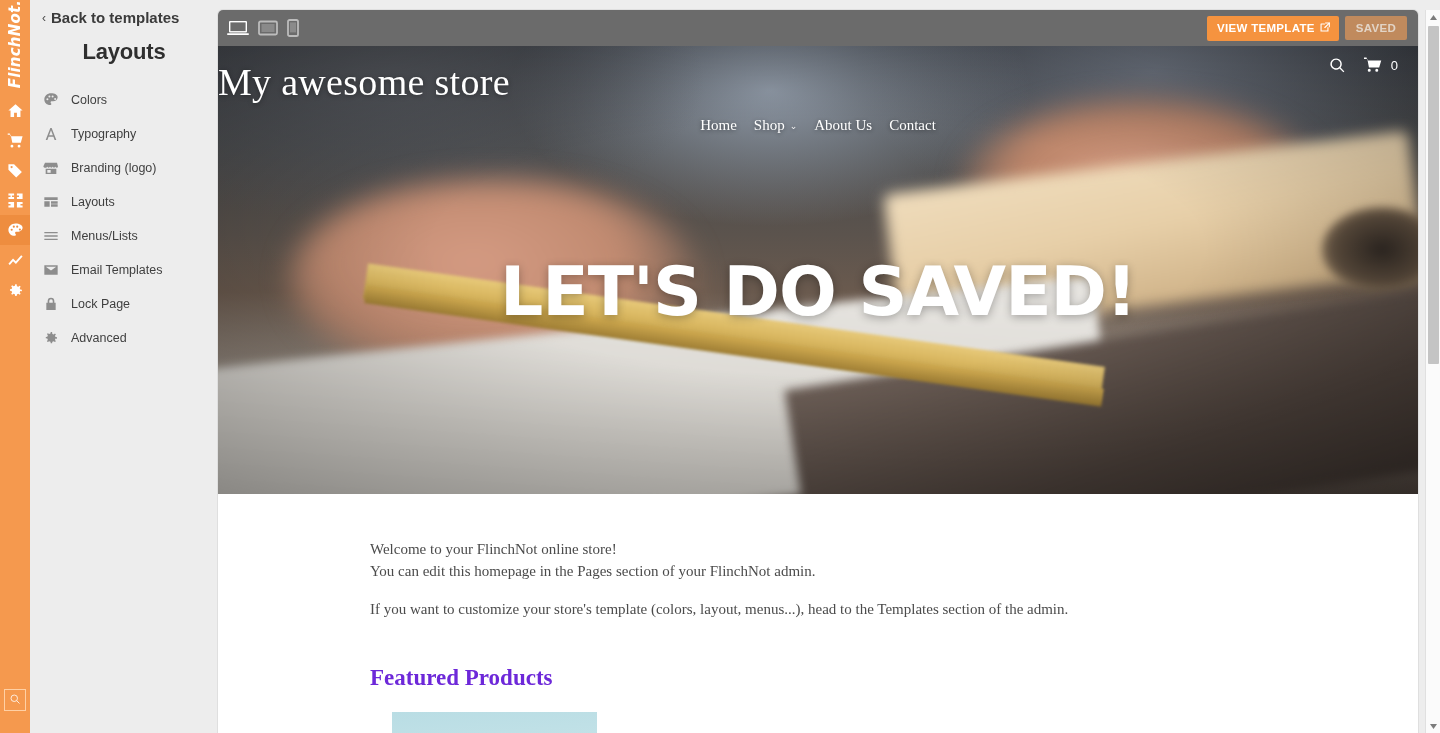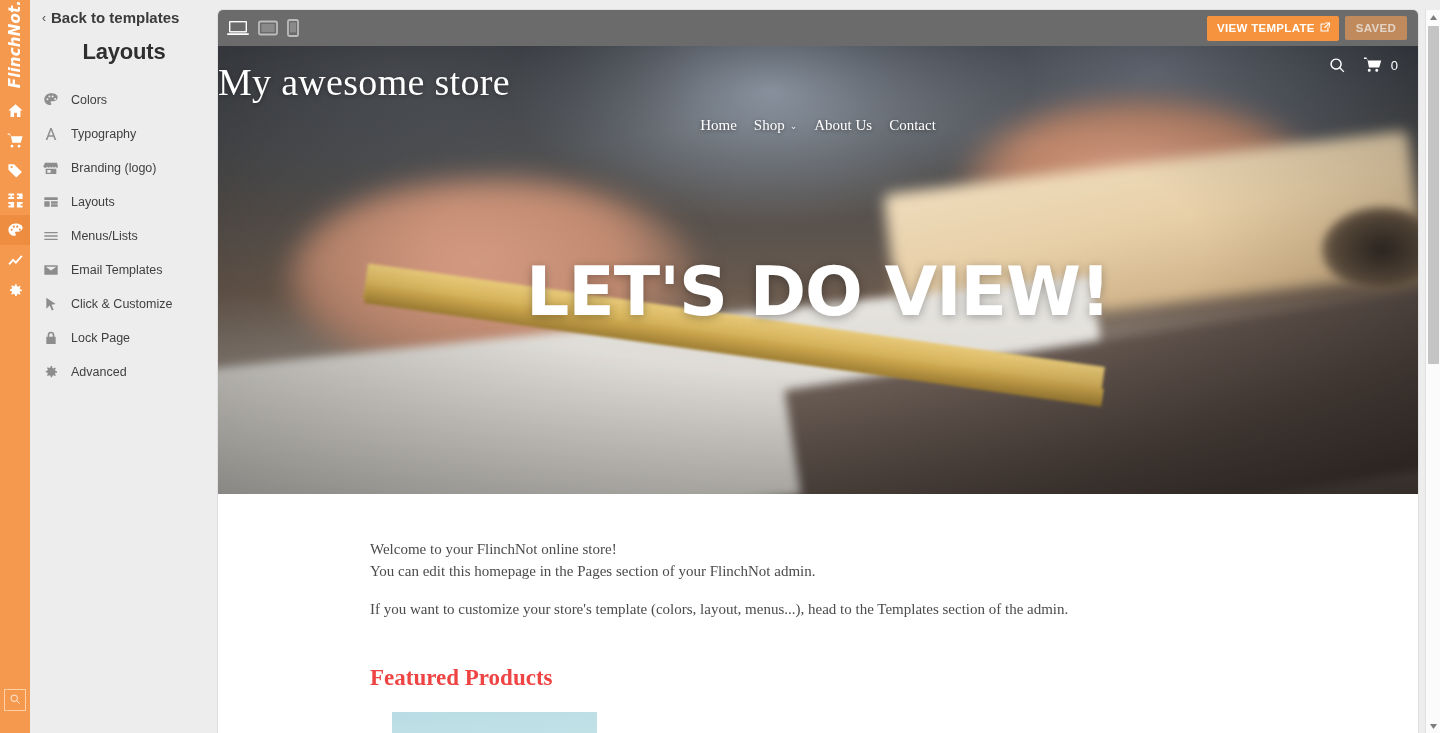--- a/index.html
+++ b/index.html
@@ -182,21 +182,21 @@
   }
 
   .site-body { padding: 45px 0 0 152px; background: #fff; }
   .body-p {
     font-family: "Liberation Serif", serif; font-size: 15px;
     color: #4b4b4b; line-height: 1.45;
   }
   .body-p.gap { margin-top: 16px; }
   .featured-title {
     font-family: "Liberation Serif", serif; font-weight: 700;
-    font-size: 23px; color: #ef4444; margin-top: 45px;
+    font-size: 23px; color: #6d28d9; margin-top: 45px;
   }
   .product-img {
     margin-top: 21px; margin-left: 22px; width: 205px; height: 130px;
     background: linear-gradient(175deg, #b9dde4 0%, #c5e3e8 40%, #d3ebee 70%, #bfdfe5 100%);
   }
 
   
   .sbar {
     position: absolute; right: 0; top: 10px; width: 15px; height: 723px;
     background: #fbfbfb; border-left: 1px solid #e0e0e0;
@@ -347,28 +347,20 @@
 
       <div class="menu-item">
         <span class="mi-icon">
           <svg viewBox="0 0 24 24">
               <path d="M2 5h20v14H2zm2.2 2L12 12.8 19.8 7z"></path>
             </svg>
         </span>
         <span class="mi-label">Email Templates</span>
       </div>
 
-      <div class="menu-item">
-        <span class="mi-icon">
-          <svg viewBox="0 0 24 24">
-              <path d="M5 2.5 19 12l-6.2 1.1L16 20.5l-2.7 1.2-3.2-7.4L5 19z"></path>
-            </svg>
-        </span>
-        <span class="mi-label">Click &amp; Customize</span>
-      </div>
 
       <div class="menu-item">
         <span class="mi-icon">
           <svg viewBox="0 0 24 24">
               <path d="M7 10V7.5a5 5 0 0 1 10 0V10h2v11H5V10zm2.4 0h5.2V7.5a2.6 2.6 0 0 0-5.2 0z"></path>
             </svg>
         </span>
         <span class="mi-label">Lock Page</span>
       </div>
 
@@ -465,21 +457,21 @@
                 </a>
               <a>
                   <span>About Us</span>
                 </a>
               <a>
                   <span>Contact</span>
                 </a>
             </div>
           </div>
 
-          <div class="hero-title">LET'S DO VIEW!</div>
+          <div class="hero-title">LET'S DO SAVED!</div>
         </div>
 
         <div class="site-body">
           <div class="body-p">
             <div>Welcome to your FlinchNot online store!</div>
             <div>You can edit this homepage in the Pages section of your FlinchNot admin.</div>
           </div>
           <div class="body-p gap">If you want to customize your store's template (colors, layout, menus...), head to the Templates section of the admin.</div>
           <div class="featured-title">Featured Products</div>
           <div class="product-img"></div>

